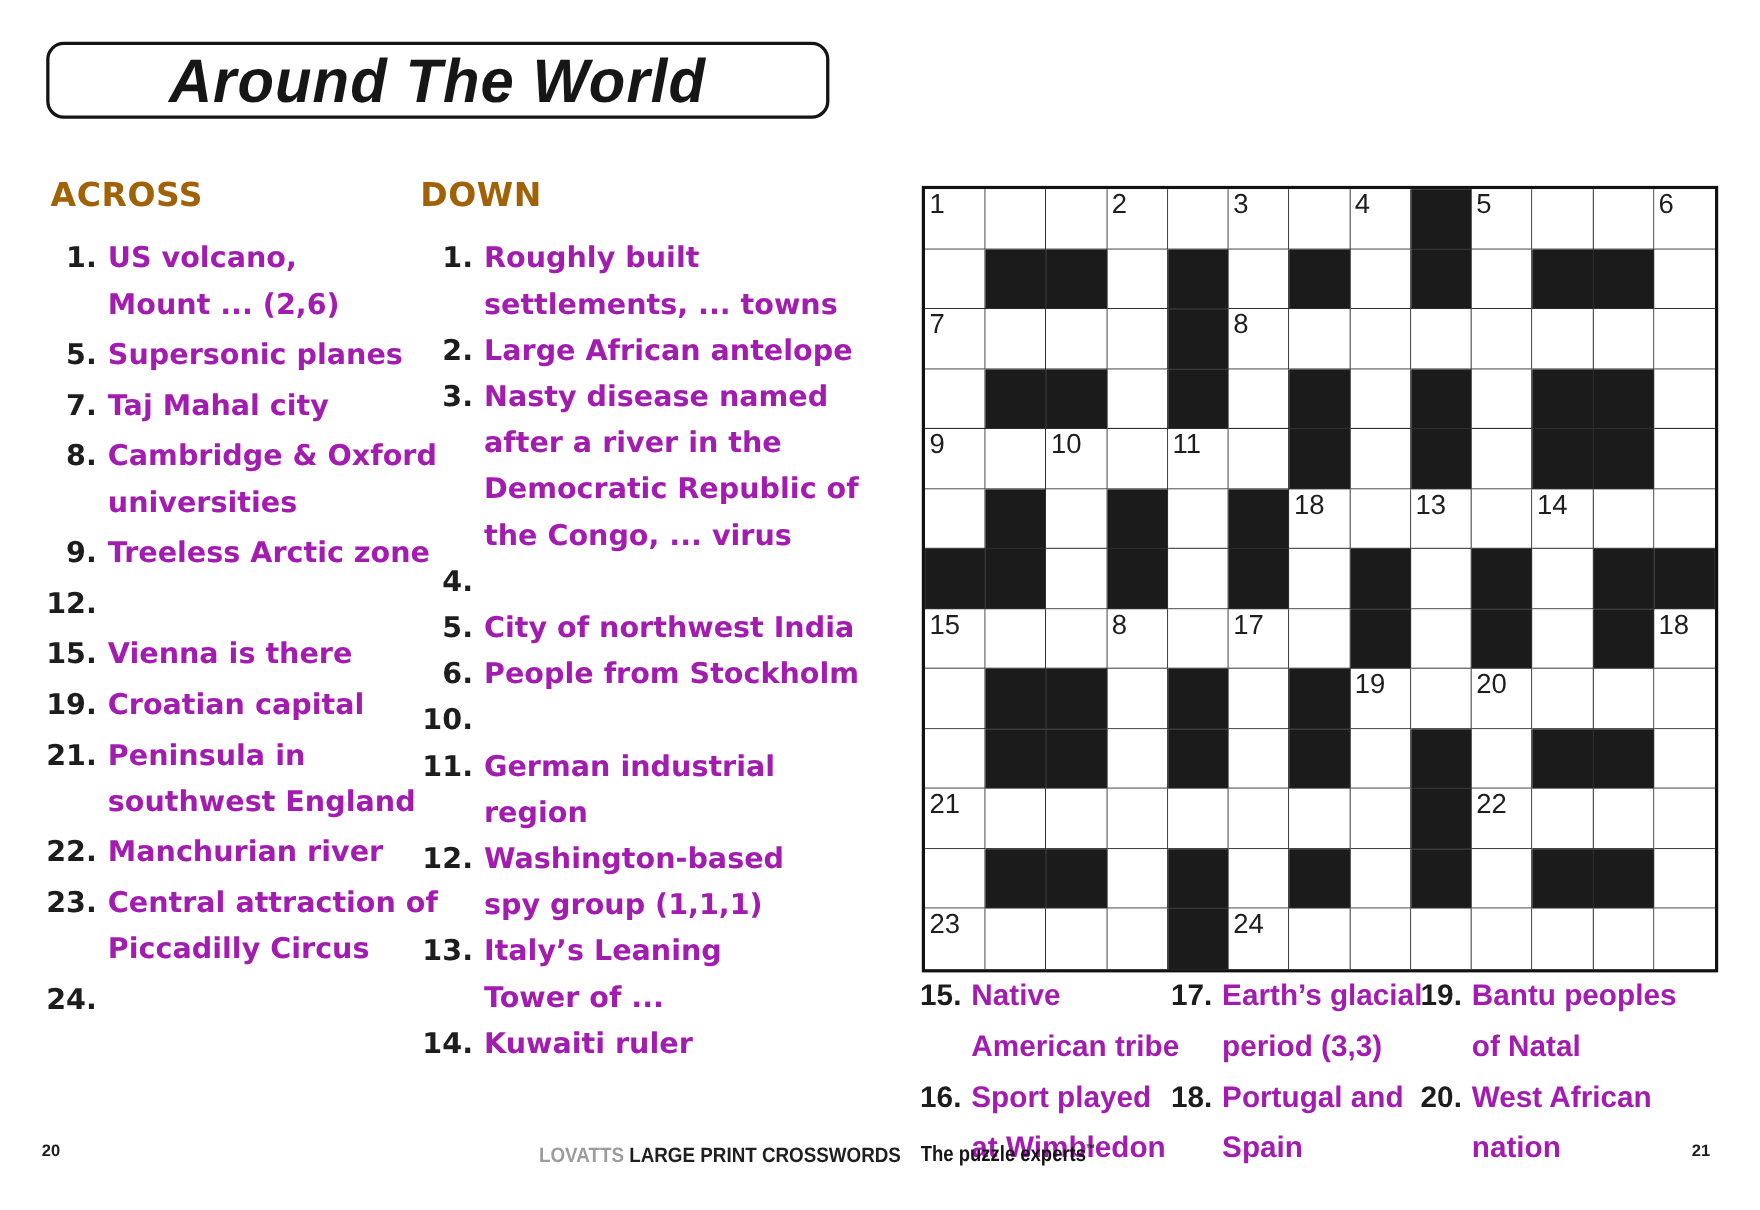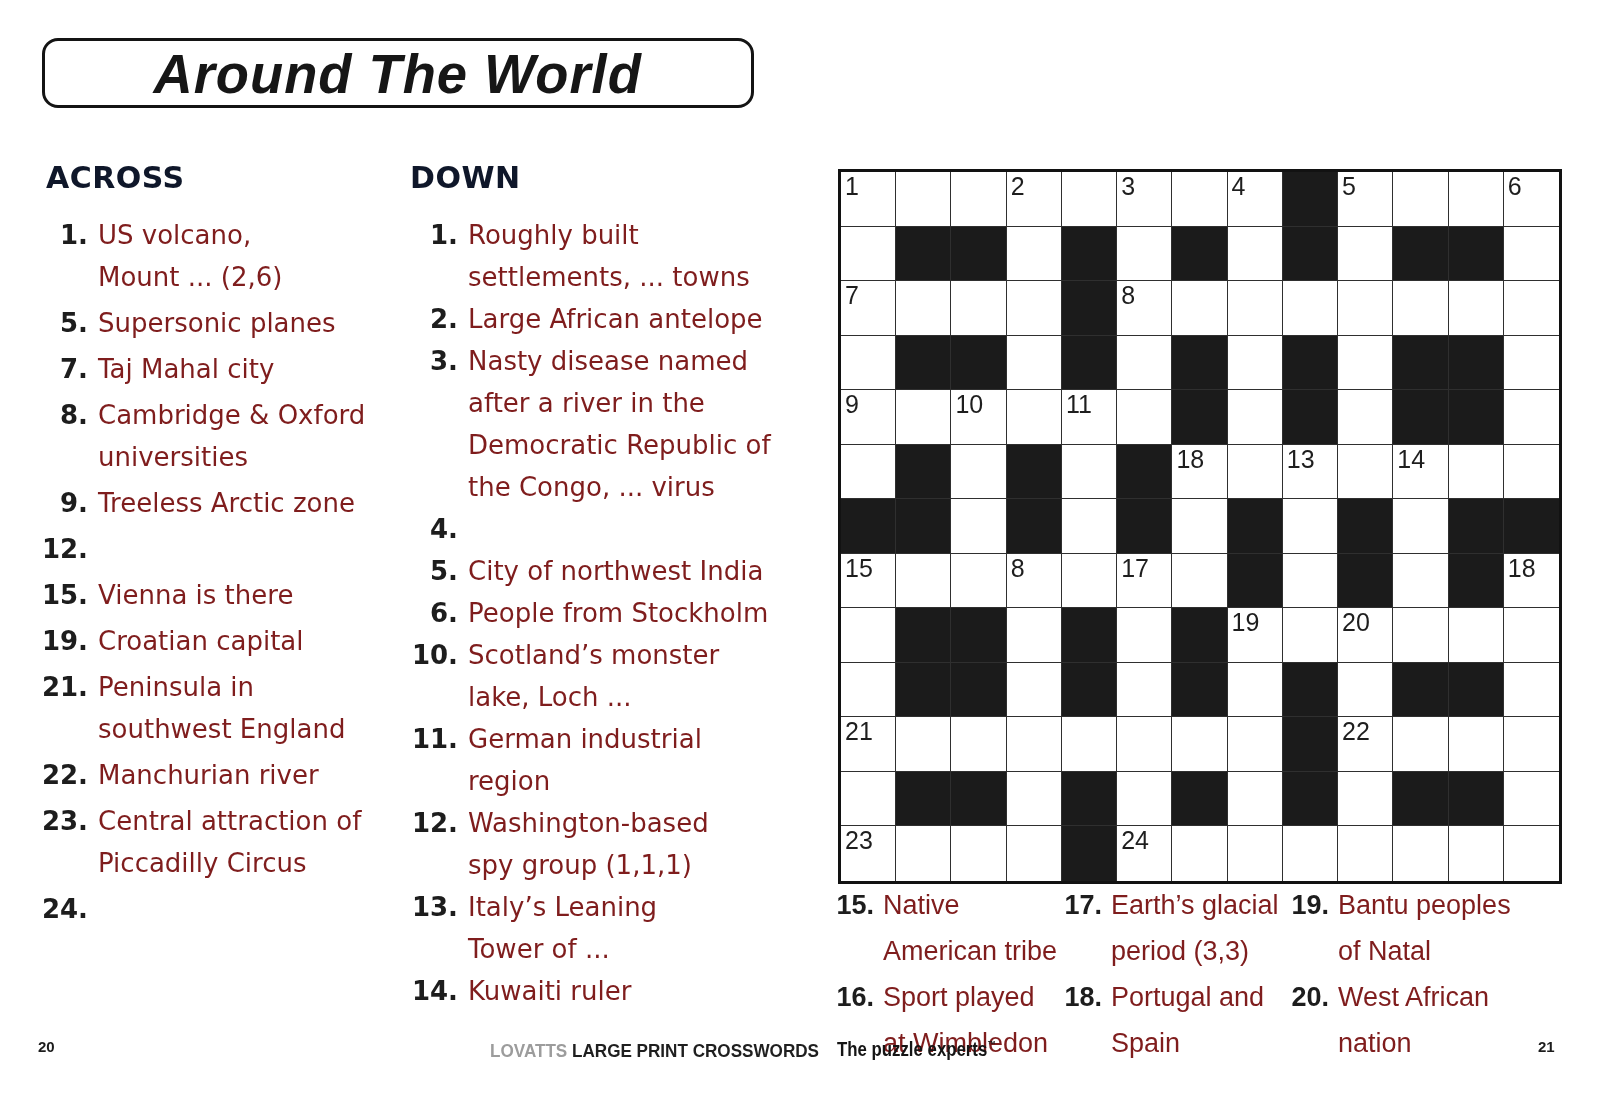--- a/index.html
+++ b/index.html
@@ -9,28 +9,28 @@
   
   .title-box{position:absolute;left:42px;top:38px;width:712px;height:70px;
              border:3px solid #141414;border-radius:16px;display:flex;align-items:center;justify-content:center;
              box-sizing:border-box;background:#fff;}
   .title-text{font-family:"Liberation Sans",sans-serif;font-weight:bold;font-style:italic;
               font-size:56px;letter-spacing:1px;color:#161616;white-space:nowrap;transform:scaleX(.97);}
 
   
   .clue-col{position:absolute;top:160px;}
   #across-col{left:40px;width:352px;}
-  #down-col{left:404px;width:400px;}
-  .clue-heading{font-weight:bold;font-size:30px;color:#0f172a;letter-spacing:.5px;
+  #down-col{left:376px;width:400px;}
+  .clue-heading{font-weight:bold;font-size:30px;color:#a16207;letter-spacing:.5px;
                 margin:0 0 18px 6px;line-height:36px;}
   .clue{display:flex;align-items:flex-start;}
   #across-col .clue{margin-bottom:4px;}
   .clue .num{flex:0 0 48px;text-align:right;font-weight:bold;font-size:26px;line-height:42px;color:#1d1d1d;}
   #down-col .clue .num{flex-basis:54px;}
-  .clue .txt{margin-left:10px;font-size:26px;line-height:42px;color:#7f1d1d;white-space:nowrap;}
+  .clue .txt{margin-left:10px;font-size:26px;line-height:42px;color:#a21caf;white-space:nowrap;font-weight:bold;}
 
   
   .grid{position:absolute;left:838px;top:169px;width:724px;height:715px;box-sizing:border-box;
         border:3px solid #121212;display:grid;grid-template-columns:repeat(13,1fr);grid-template-rows:repeat(13,1fr);
         background:#fff;}
   .cell{border-right:1.5px solid #2f2f2f;border-bottom:1.5px solid #2f2f2f;position:relative;box-sizing:border-box;background:#fff;}
   .cell:nth-child(13n){border-right:none;}
   .cell.lastrow{border-bottom:none;}
   .cell.black{background:#1b1b1b;}
   .cell .cellnum{position:absolute;left:4px;top:0px;font-family:"Liberation Sans",sans-serif;
@@ -139,21 +139,20 @@
         <div class="clue">
           <span class="num">5.</span>
           <span class="txt">City of northwest India</span>
         </div>
         <div class="clue">
           <span class="num">6.</span>
           <span class="txt">People from Stockholm</span>
         </div>
         <div class="clue">
           <span class="num">10.</span>
-          <span class="txt">Scotland’s monster<br>lake, Loch ...</span>
         </div>
         <div class="clue">
           <span class="num">11.</span>
           <span class="txt">German industrial<br>region</span>
         </div>
         <div class="clue">
           <span class="num">12.</span>
           <span class="txt">Washington-based<br>spy group (1,1,1)</span>
         </div>
         <div class="clue">

